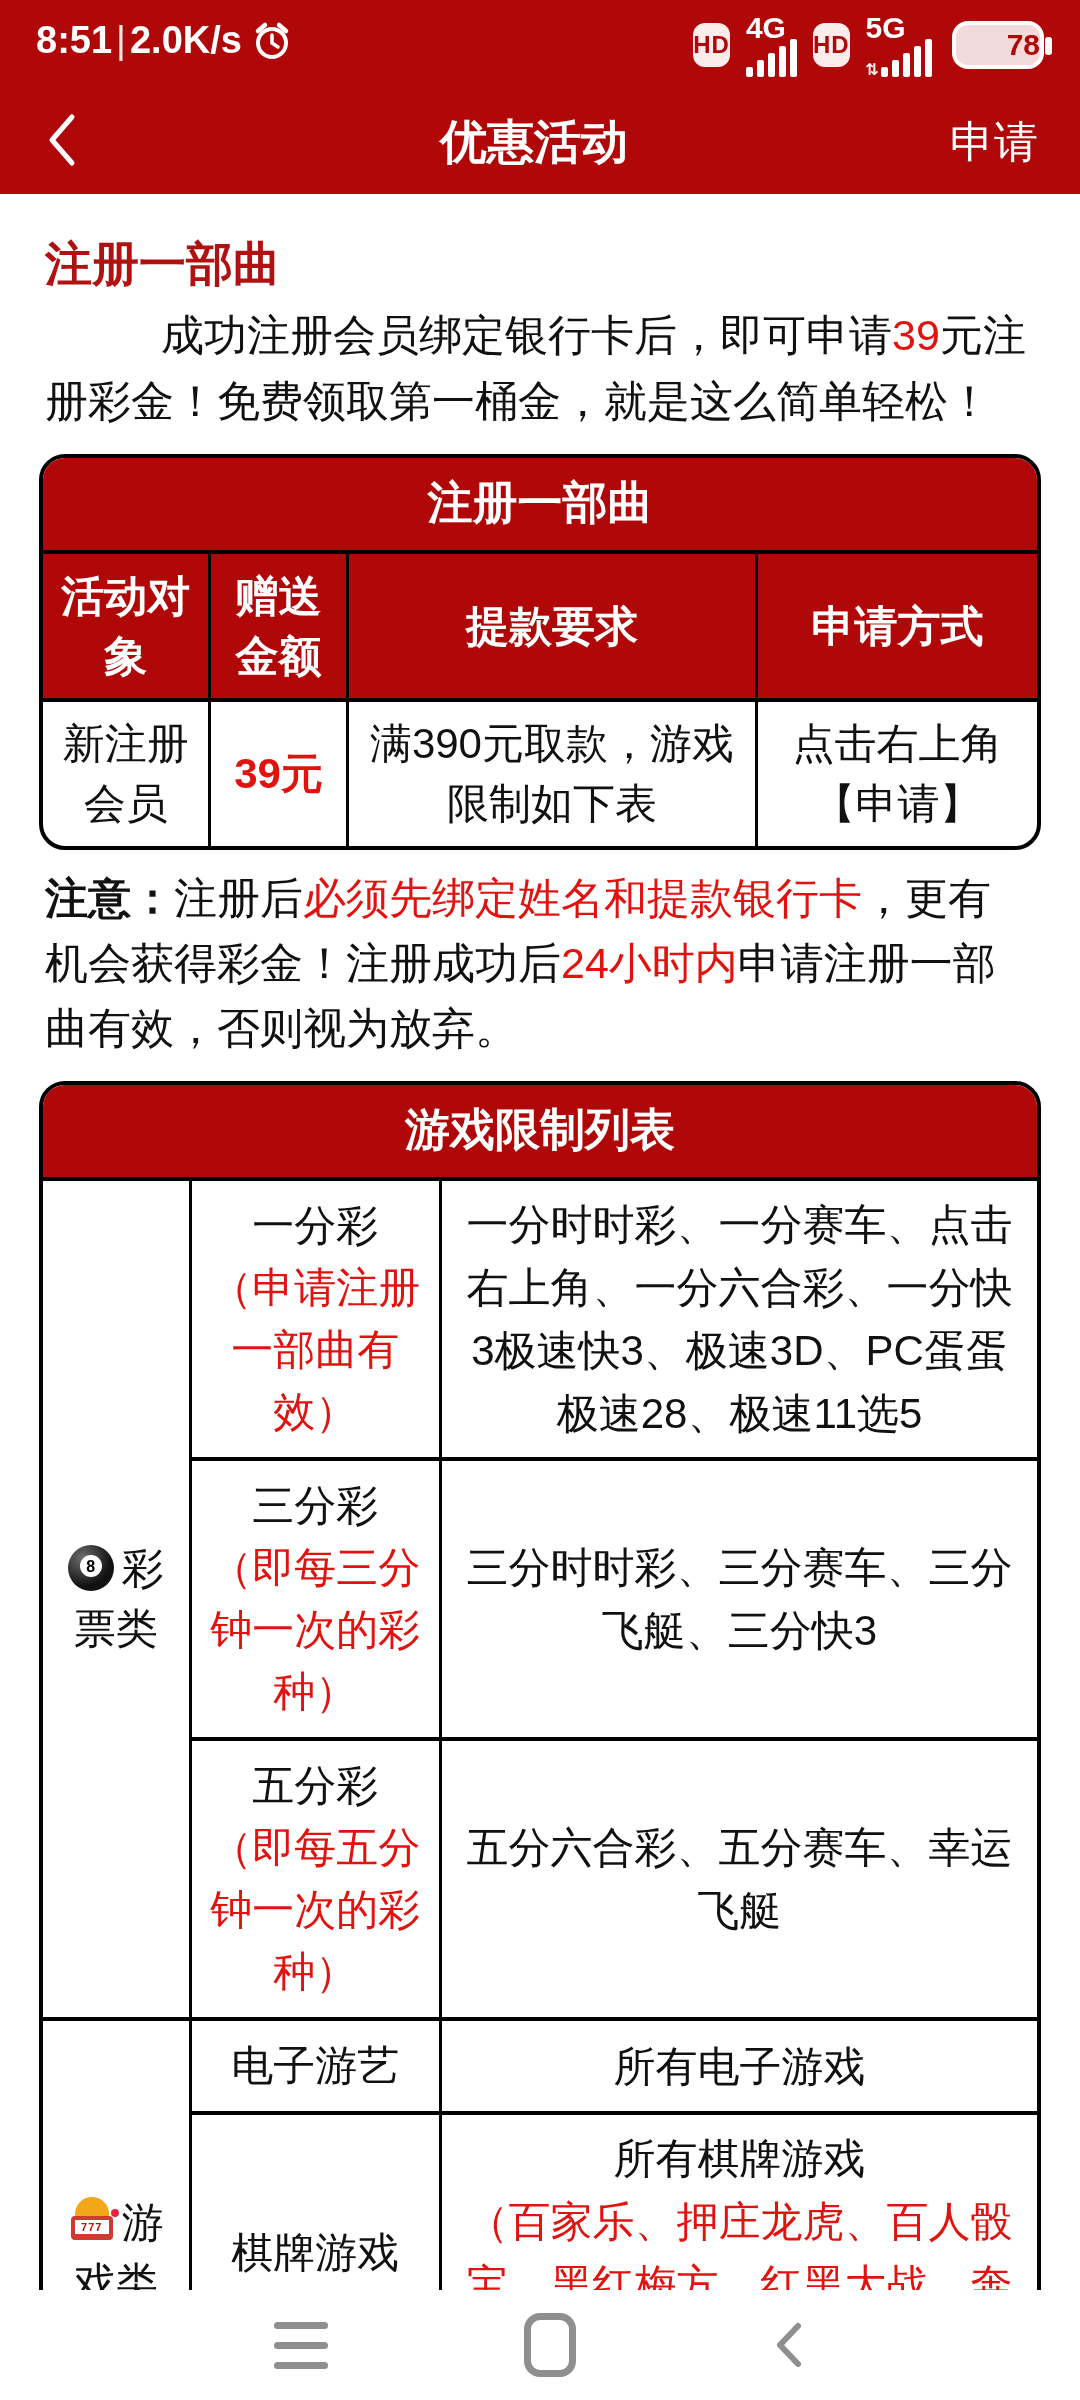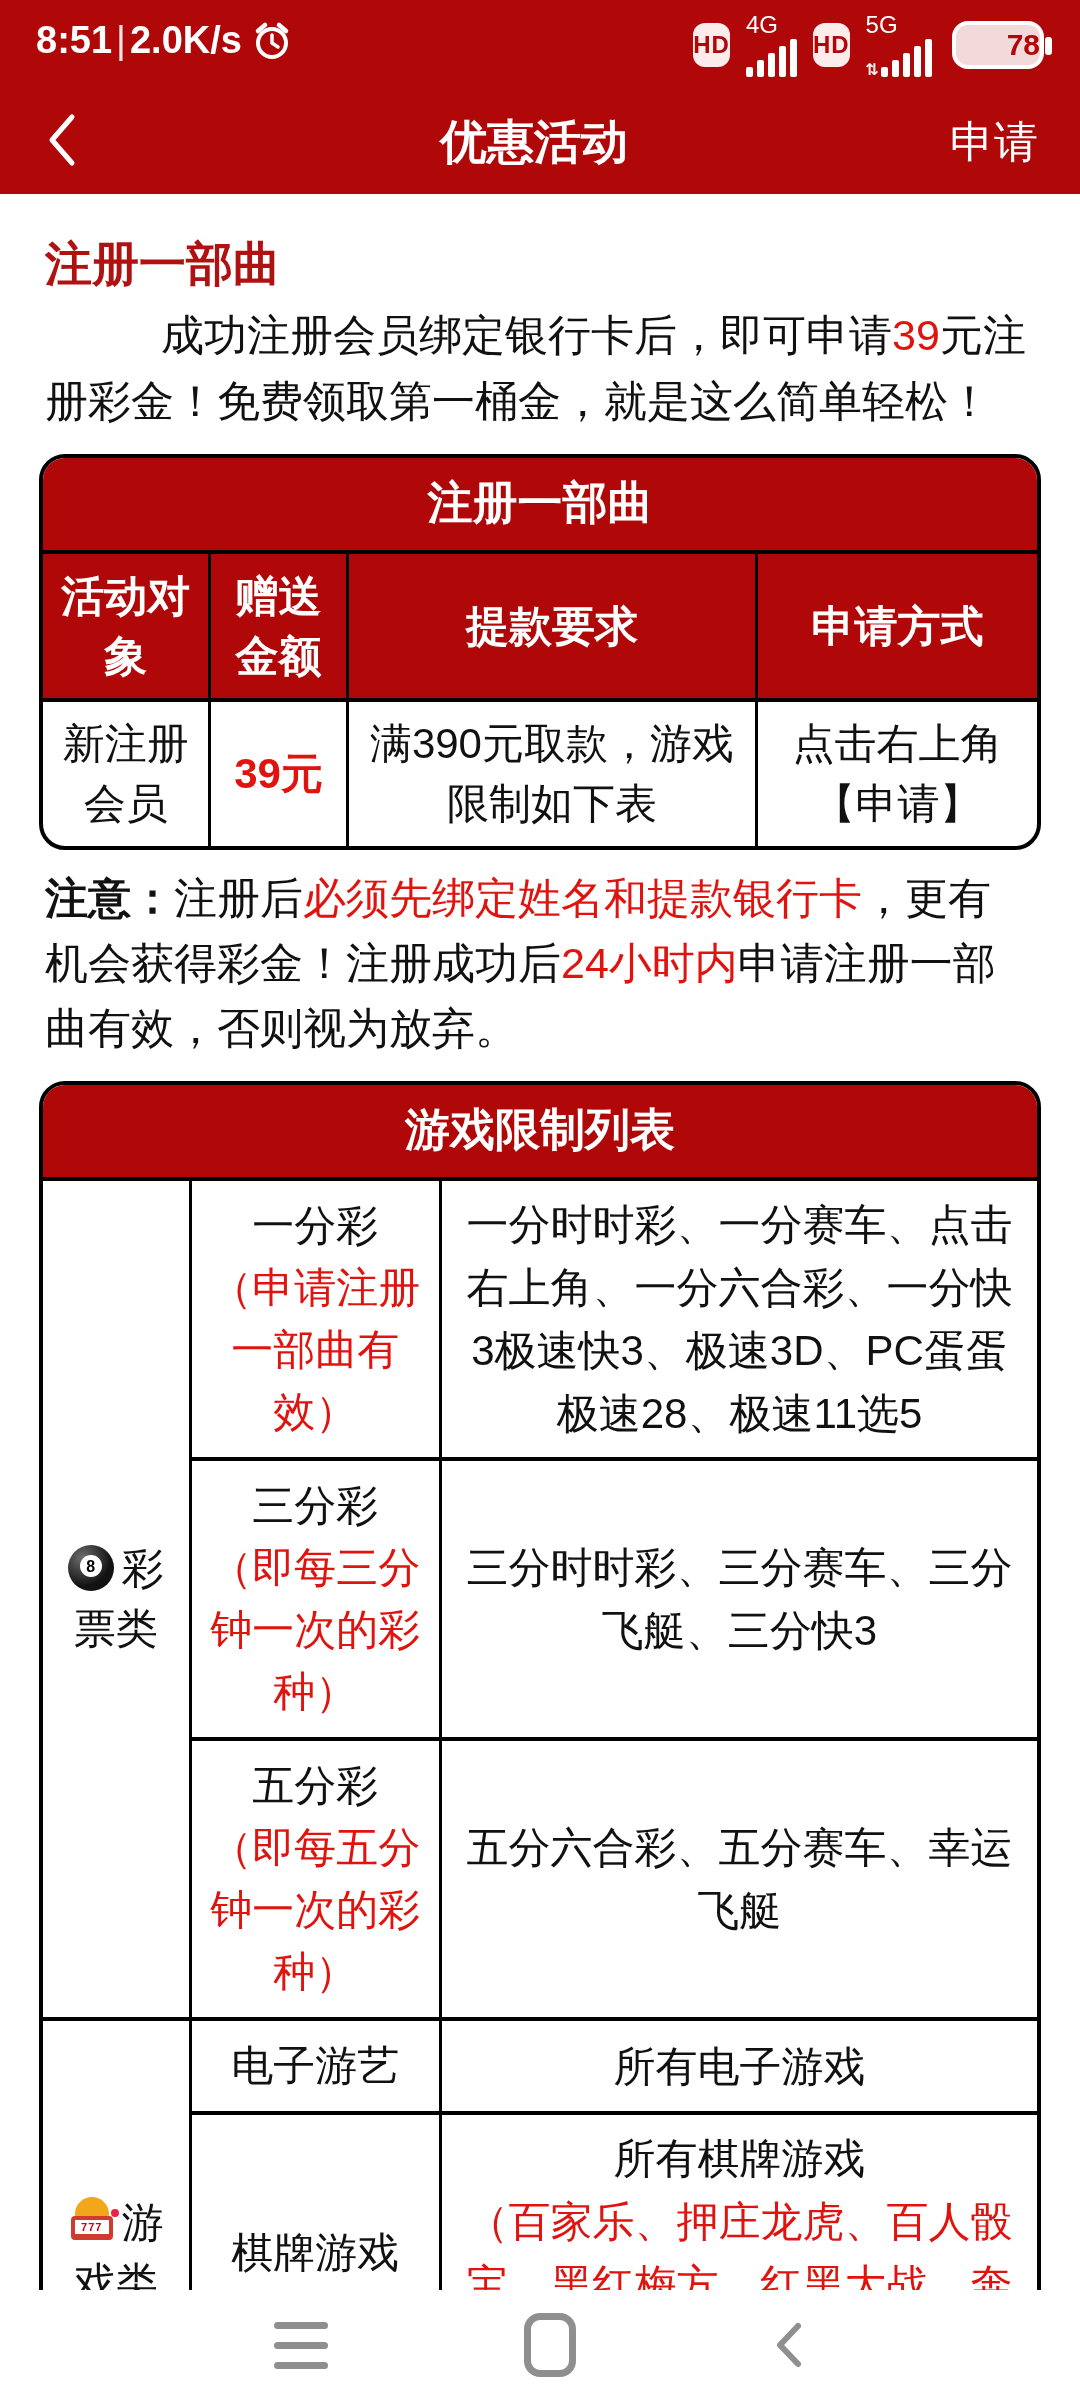--- a/index.html
+++ b/index.html
@@ -26,21 +26,21 @@
   .sb-left{display:flex;align-items:flex-start;gap:2px;flex:1;}
   .sb-divider{font-weight:400;opacity:.9;margin:0 2px;}
   .clock-icon{display:inline-block;margin-left:6px;}
   .sb-right{display:flex;align-items:center;gap:16px;}
   .hd-badge{
     background:#fdecec;color:var(--red);font-weight:800;
     font-size:24px;line-height:1;padding:10px 0;border-radius:12px;
     letter-spacing:1px;
   }
   .net{display:flex;align-items:flex-end;gap:2px;position:relative;padding-top:26px;}
-  .net-label{position:absolute;top:-2px;left:0;font-size:24px;font-weight:400;}
+  .net-label{position:absolute;top:-2px;left:0;font-size:30px;font-weight:700;}
   .bars{display:inline-flex;align-items:flex-end;gap:4px;}
   .bars i{width:7px;background:#fff;border-radius:2px;display:inline-block;}
   .b1{height:10px}.b2{height:17px}.b3{height:24px}.b4{height:31px}.b5{height:38px}
   .updown{font-size:16px;line-height:14px;margin-right:2px;letter-spacing:-2px;opacity:.95;}
   .battery{
     width:92px;height:48px;border:4px solid #fff;border-radius:16px;
     background:rgba(255,255,255,.85);color:var(--red);
     display:flex;align-items:center;justify-content:flex-end;
     font-size:30px;font-weight:700;position:relative;margin-left:4px;
   }

